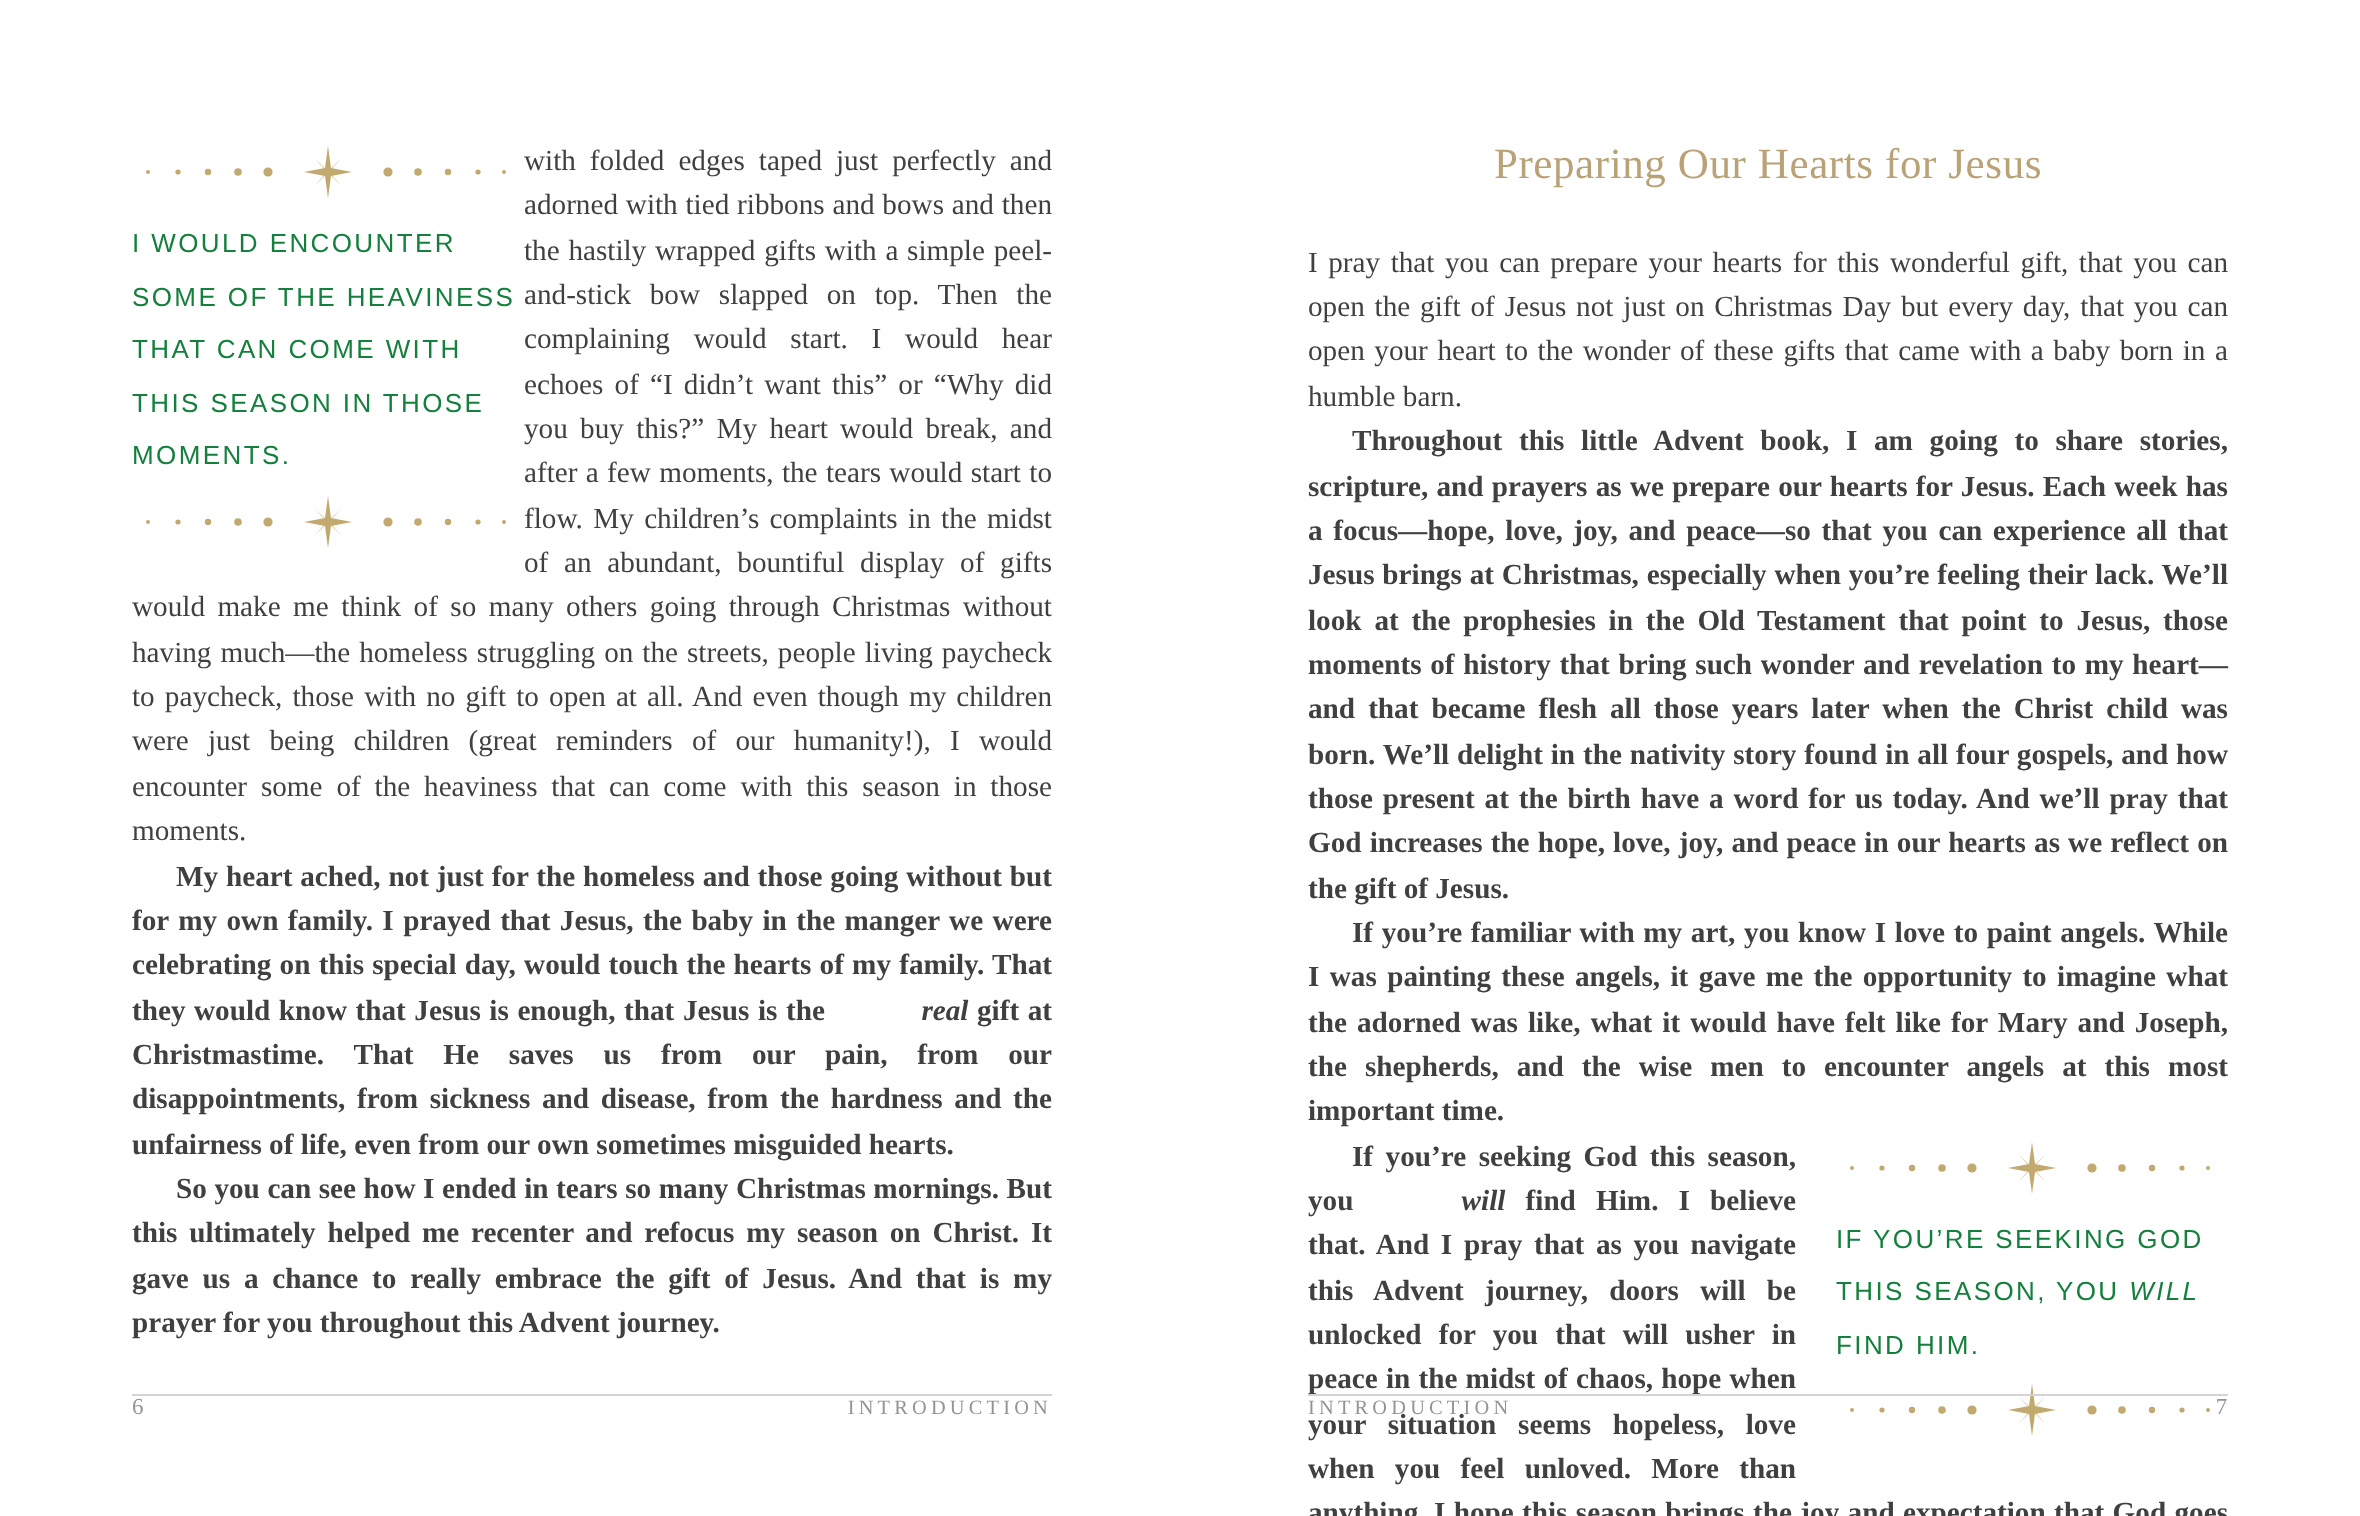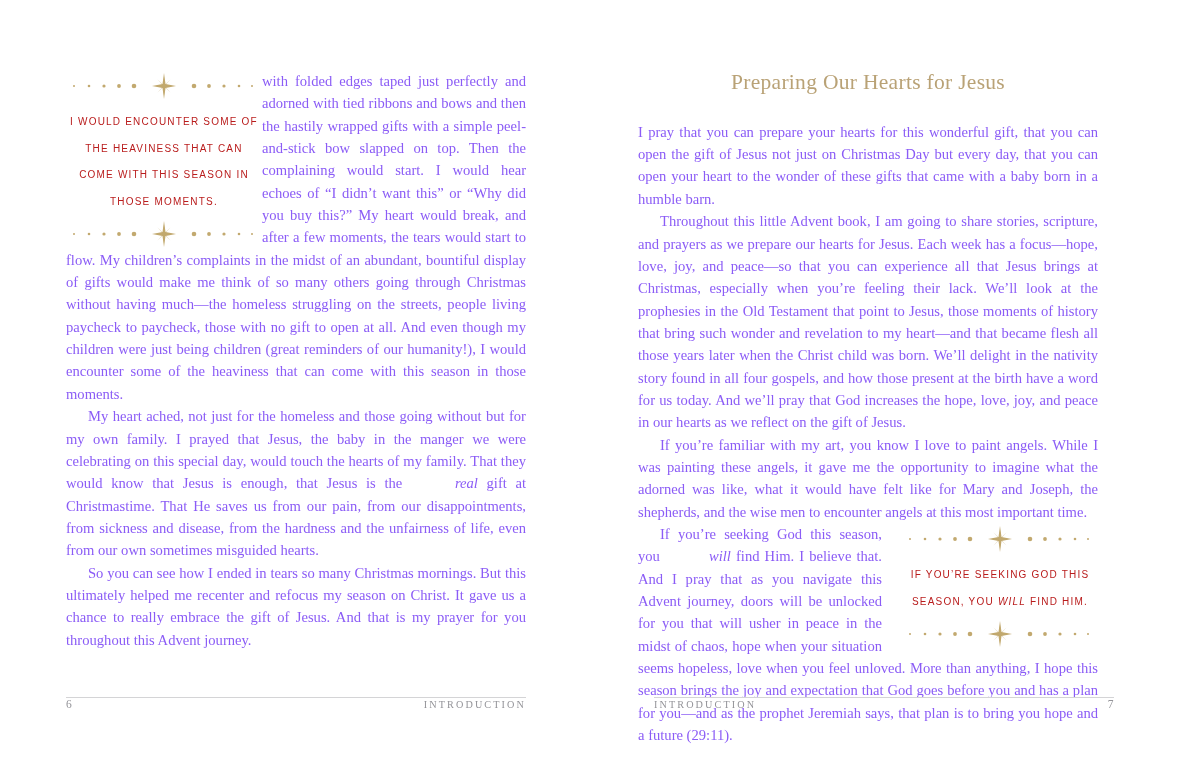--- a/index.html
+++ b/index.html
@@ -25,43 +25,43 @@
     padding: 0;
   }
 
   .page-body {
     position: absolute;
     top: 70px;
     width: 460px;
     height: 610px;
   }
   .page-left .page-body { left: 66px; }
-  .page-right .page-body { left: 48px; }
+  .page-right .page-body { left: 64px; }
 
   
   .chapter-title {
     color: #b9a276;
     font-size: 21.5px;
     line-height: 1.2;
     text-align: center;
     letter-spacing: 0.3px;
     margin: 0 0 25px 0;
     font-weight: normal;
   }
 
   p.body {
     margin: 0;
-    color: #8b5cf6;
+    color: #404040;
     font-size: 14.6px;
     line-height: 22.35px;
     text-align: justify;
     text-justify: inter-word;
     hyphens: manual;
   }
-  p.body.indent { text-indent: 22px; }
+  p.body.indent { text-indent: 22px; font-weight: bold; }
 
   p.body em { font-style: italic; margin-left: 44px; }
 
   
   .pullquote {
     width: 196px;
     padding: 0;
     margin: 0;
   }
   .pullquote.left-float {
@@ -70,26 +70,25 @@
     margin: 3px 20px 6px 0;
     shape-outside: content-box;
   }
   .pullquote.right-float {
     float: right;
     clear: right;
     margin: 3px 0 6px 20px;
   }
 
   .pq-text {
-    color: #b91c1c;
+    color: #15803d;
     font-family: "Liberation Sans", "DejaVu Sans", sans-serif;
-    font-size: 10px;
+    font-size: 13px;
     line-height: 26.6px;
     letter-spacing: 1.2px;
-    text-align: center;
     text-transform: uppercase;
     font-weight: normal;
     padding: 10px 0 6px 0;
   }
   .pq-text em {
     font-style: italic;
   }
 
   
   .ornament {

